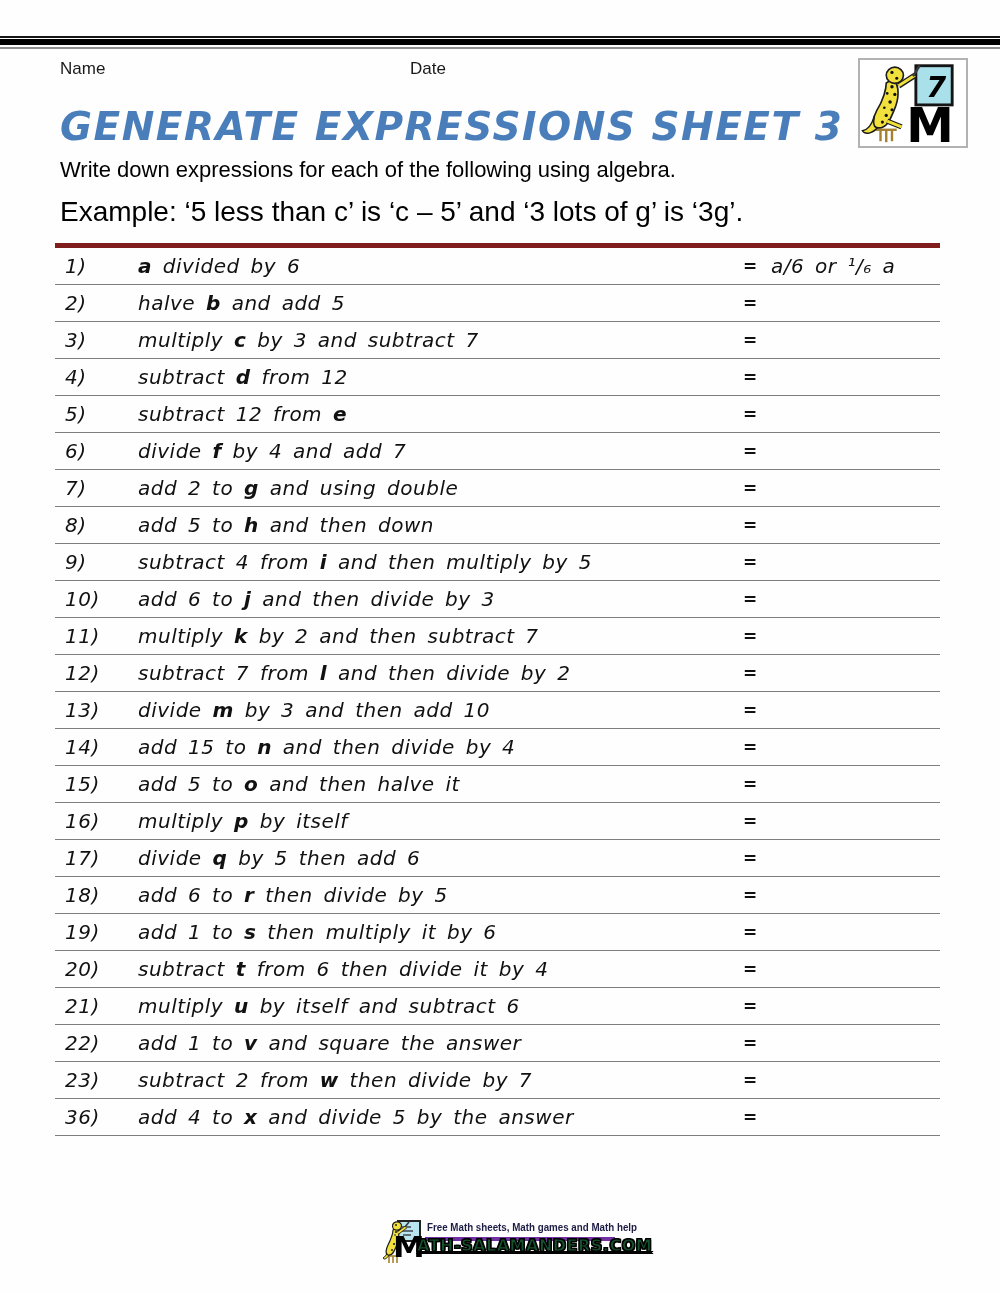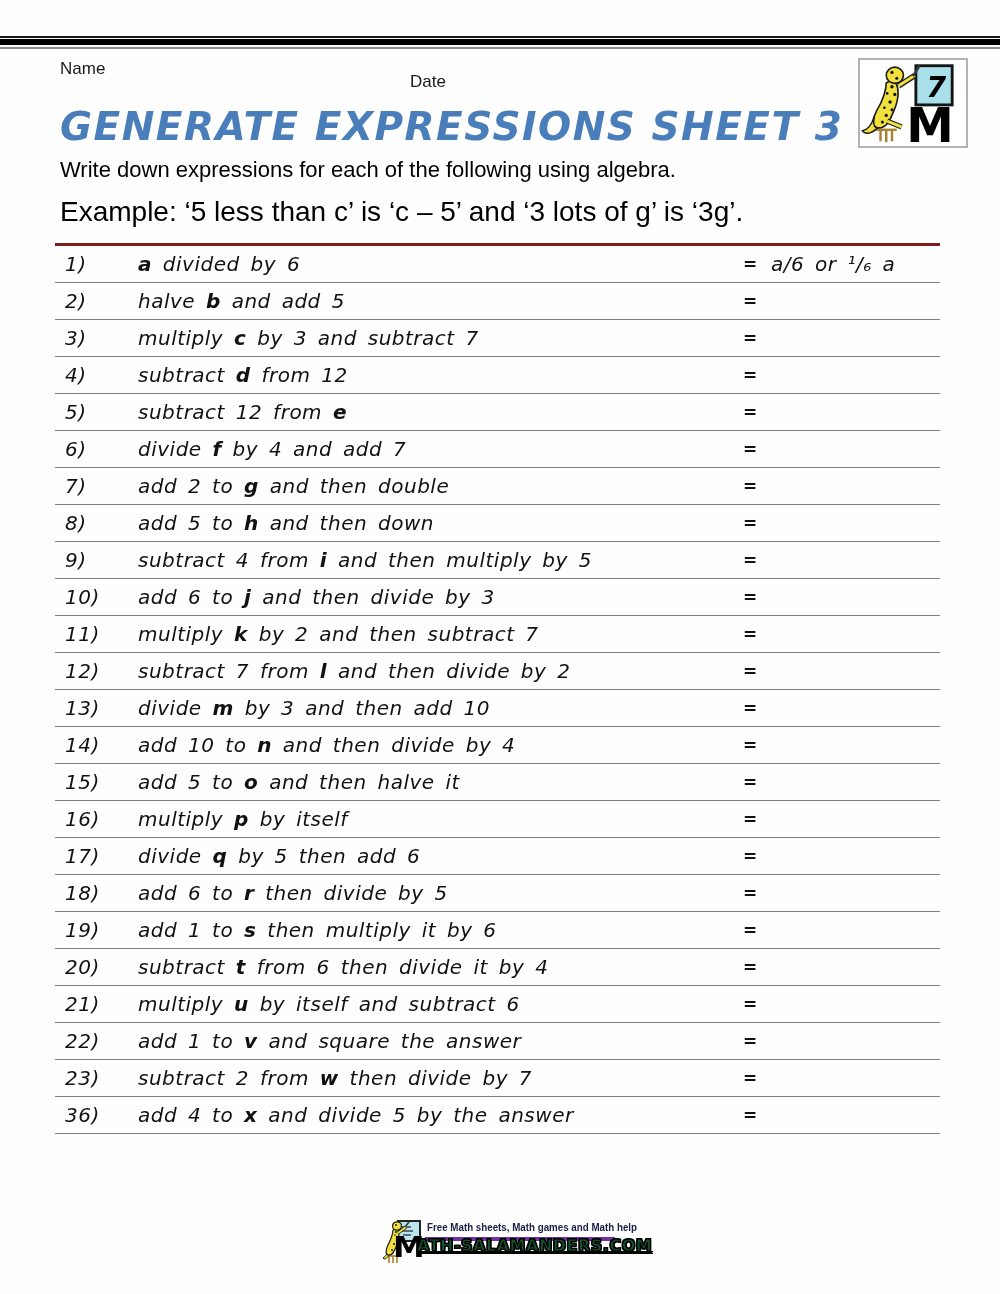--- a/index.html
+++ b/index.html
@@ -7,39 +7,39 @@
   .page {
     position:relative; width:1000px; height:1294px; background:#fefefe;
     font-family:"Liberation Sans", sans-serif; color:#111; overflow:hidden;
   }
   
   .rule-thin-top  { position:absolute; left:0; top:36px;  width:100%; height:2px; background:#161616; }
   .rule-thick     { position:absolute; left:0; top:39px;  width:100%; height:6px; background:#000; }
   .rule-thin-bot  { position:absolute; left:0; top:47px;  width:100%; height:2px; background:#8f8f8f; }
 
   .name-label { position:absolute; left:60px;  top:59px; font-size:17px; color:#1a1a1a; }
-  .date-label { position:absolute; left:410px; top:72px; font-size:17px; color:#1a1a1a; }
+  .date-label { position:absolute; left:410px; top:59px; font-size:17px; color:#1a1a1a; }
 
   .corner-logo {
     position:absolute; left:858px; top:58px; width:110px; height:90px;
     background:#fff; border:2px solid #b2b2b2;
   }
   .corner-logo svg { width:100%; height:100%; display:block; }
 
   .sheet-title {
     position:absolute; left:60px; top:104px;
     font-family:"DejaVu Sans", sans-serif; font-style:italic; font-weight:bold;
     font-size:39px; letter-spacing:1.5px; color:#4a7ebb;
   }
   .instruction { position:absolute; left:60px; top:157px; font-size:22px; color:#000;text-align:center; }
   .example     { position:absolute; left:60px; top:196px; font-size:28px; color:#000; }
 
   .worksheet {
     position:absolute; left:55px; top:243px; width:885px;
-    border-top:3px solid #7f1d1d;
+    border-top:5px solid #7f1d1d;
   }
   .row {
     position:relative; height:37px; border-bottom:1px solid #7e7e7e;
     font-family:"DejaVu Sans", sans-serif; font-style:italic;
     font-size:20px; line-height:36px; letter-spacing:0.5px; word-spacing:4px;
     padding-left:10px; white-space:nowrap;
   }
   .row .num { display:inline-block; width:73px; }
   .row .var { font-weight:bold; }
   .row .eq  { position:absolute; left:688px; top:0; font-weight:bold; font-size:17px; }
@@ -146,21 +146,21 @@
       <span class="num">5)</span><span class="q"><span>subtract 12 from </span><span class="var">e</span><span></span></span>
       <span class="eq">=</span>
       <span class="ans"></span>
     </div>
       <div class="row">
       <span class="num">6)</span><span class="q"><span>divide </span><span class="var">f</span><span> by 4 and add 7</span></span>
       <span class="eq">=</span>
       <span class="ans"></span>
     </div>
       <div class="row">
-      <span class="num">7)</span><span class="q"><span>add 2 to </span><span class="var">g</span><span> and then double</span></span>
+      <span class="num">7)</span><span class="q"><span>add 2 to </span><span class="var">g</span><span> and using double</span></span>
       <span class="eq">=</span>
       <span class="ans"></span>
     </div>
       <div class="row">
       <span class="num">8)</span><span class="q"><span>add 5 to </span><span class="var">h</span><span> and then down</span></span>
       <span class="eq">=</span>
       <span class="ans"></span>
     </div>
       <div class="row">
       <span class="num">9)</span><span class="q"><span>subtract 4 from </span><span class="var">i</span><span> and then multiply by 5</span></span>
@@ -181,21 +181,21 @@
       <span class="num">12)</span><span class="q"><span>subtract 7 from </span><span class="var">l</span><span> and then divide by 2</span></span>
       <span class="eq">=</span>
       <span class="ans"></span>
     </div>
       <div class="row">
       <span class="num">13)</span><span class="q"><span>divide </span><span class="var">m</span><span> by 3 and then add 10</span></span>
       <span class="eq">=</span>
       <span class="ans"></span>
     </div>
       <div class="row">
-      <span class="num">14)</span><span class="q"><span>add 10 to </span><span class="var">n</span><span> and then divide by 4</span></span>
+      <span class="num">14)</span><span class="q"><span>add 15 to </span><span class="var">n</span><span> and then divide by 4</span></span>
       <span class="eq">=</span>
       <span class="ans"></span>
     </div>
       <div class="row">
       <span class="num">15)</span><span class="q"><span>add 5 to </span><span class="var">o</span><span> and then halve it</span></span>
       <span class="eq">=</span>
       <span class="ans"></span>
     </div>
       <div class="row">
       <span class="num">16)</span><span class="q"><span>multiply </span><span class="var">p</span><span> by itself</span></span>

